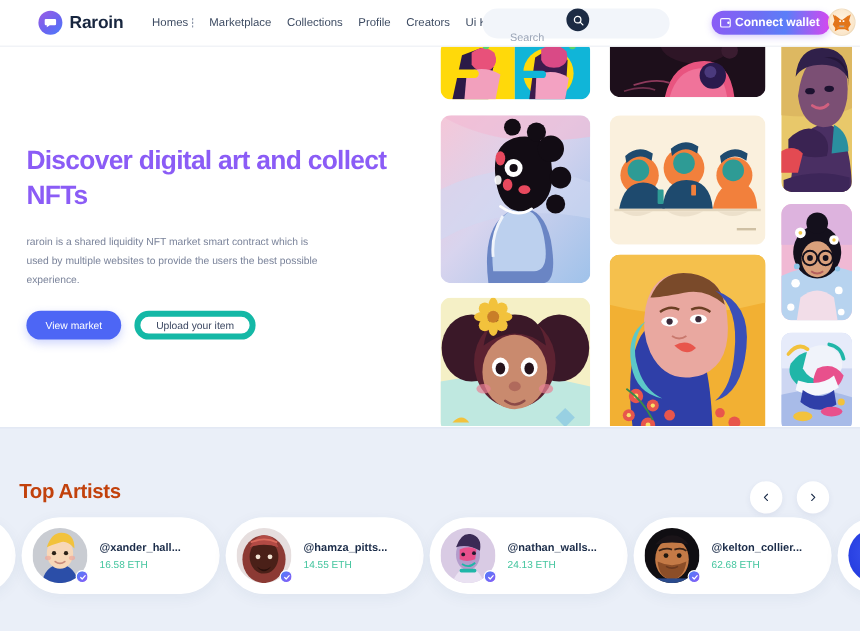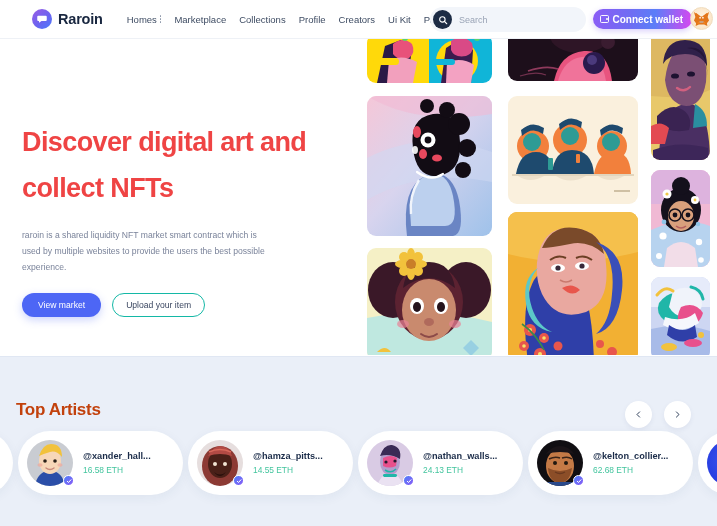--- a/index.html
+++ b/index.html
@@ -41,24 +41,24 @@
     cursor: pointer;
   }
   .kebab { display: inline-flex; flex-direction: column; gap: 1.2px; }
   .kebab i { width: 1.6px; height: 1.6px; background: #8c96a8; border-radius: 50%; display:block; }
   .nav-dot {
     position: absolute; top: -6px; right: 8px;
     width: 3.4px; height: 3.4px; border-radius: 50%; background: #f4614a;
   }
 
   .search-wrap {
-    position: absolute; left: 430px; top: 7px;
+    position: absolute; left: 402px; top: 7px;
     width: 156px; height: 25px;
     background: #f2f5fa; border-radius: 13px;
-    display: flex; align-items: center; padding-left: 3px;
+    display: flex; align-items: center; padding-left: 3px; flex-direction: column;
   }
   .search-icon-circle {
     width: 19px; height: 19px; border-radius: 50%;
     background: #1c2b44;
     display: flex; align-items: center; justify-content: center; flex: none;
   }
   .search-input {
     border: none; outline: none; background: transparent;
     font-family: "Liberation Sans", sans-serif;
     font-size: 9px; color: #4b5971;
@@ -90,40 +90,40 @@
     background: radial-gradient(circle at 50% 45%, #fff4e3 0%, #fbe6c9 70%, #f3d7ae 100%);
     border: 1px solid #f0dcbd;
     display: flex; align-items: center; justify-content: center;
     overflow: hidden; cursor: pointer;
   }
 
   
   .hero { position: absolute; top: 39px; left: 0; width: 717px; height: 316px; background: #fff; }
   .hero-copy { position: absolute; left: 22px; top: 80px; width: 320px; }
   .hero-title {
-    font-size: 27px; line-height: 46px; font-weight: bold;
-    color: #ef4444; letter-spacing: -0.6px;
+    font-size: 22px; line-height: 29px; font-weight: bold;
+    color: #8b5cf6; letter-spacing: -0.6px;
   }
   .hero-sub {
     margin-top: 16px; width: 243px;
     font-size: 8.6px; line-height: 16px; color: #7a839a;
   }
   .hero-btns { margin-top: 18px; display: flex; align-items: center; gap: 11px; }
   .btn {
     font-family: "Liberation Sans", sans-serif;
     font-size: 8.6px; border-radius: 14px; cursor: pointer;
     display: inline-flex; align-items: center; justify-content: center;
   }
   .btn-primary {
     background: #4d66f5; color: #fff; border: none;
     height: 24px; padding: 0 16px; font-weight: normal;
     box-shadow: 0 3px 8px rgba(77,102,245,.28);
   }
   .btn-ghost {
-    background: #fff; color: #3b4761; border: 1px solid #14b8a6;
+    background: #fff; color: #3b4761; border: 5px solid #14b8a6;
     height: 24px; padding: 0 13px;
   }
 
   
   .grid { position: absolute; top: 0px; left: 360px; width: 357px; height: 355px; overflow: hidden; }
   .tile { position: absolute; border-radius: 9px; overflow: hidden; }
   .tile .art { position: absolute; inset: 0; }
 
   
   .artists {

